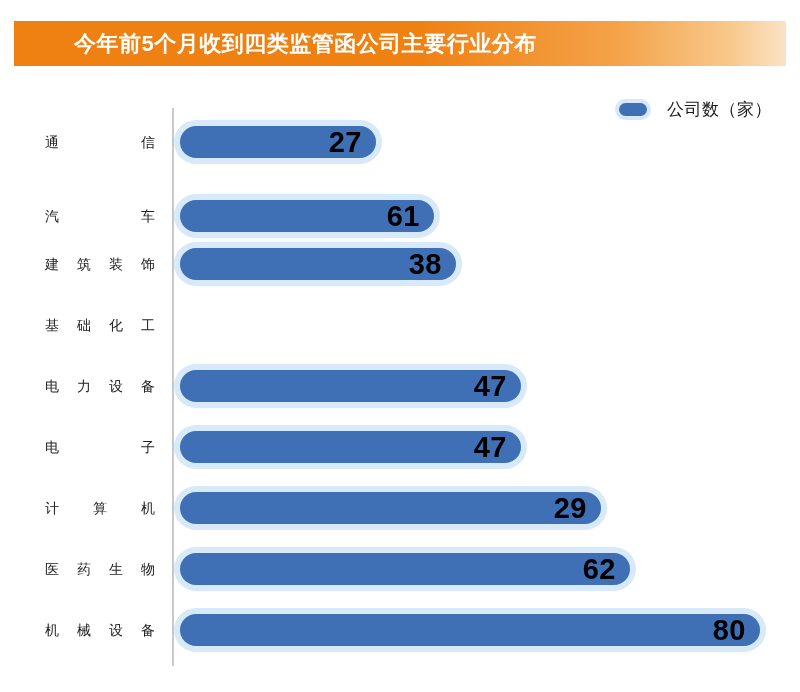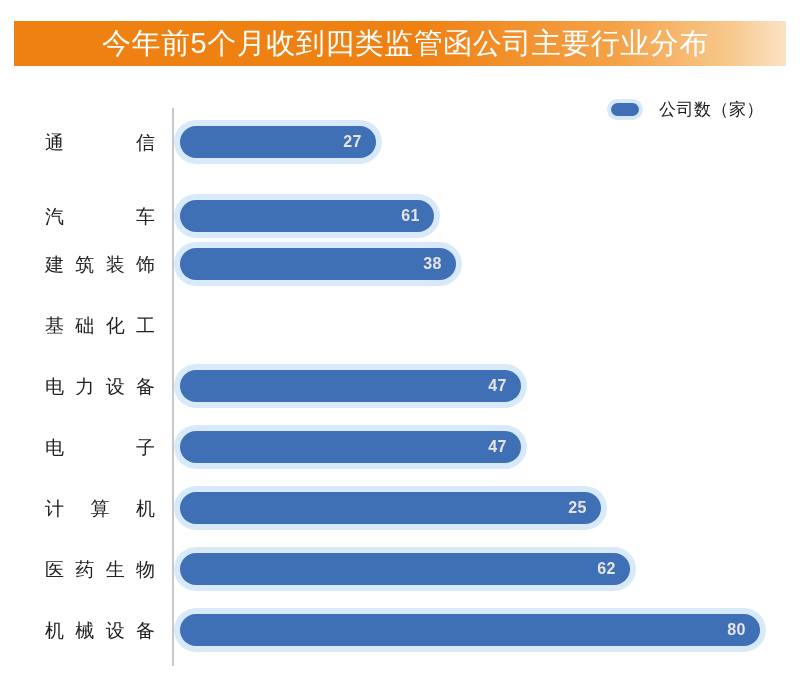--- a/index.html
+++ b/index.html
@@ -27,32 +27,32 @@
                 #ef8012 0%,
                 #ef8012 52%,
                 #f4a248 78%,
                 #f8c98d 93%,
                 #fbe3c6 100%);
     display: flex;
     align-items: center;
   }
   #title-text {
     color: #ffffff;
-    font-size: 29px;
-    font-weight: normal;
+    font-size: 22px;
+    font-weight: bold;
     letter-spacing: 0.5px;
-    margin-left: 88px;
+    margin-left: 60px;
     line-height: 1;
     white-space: nowrap;
   }
 
   
   #legend {
     position: absolute;
-    right: 36px;
+    right: 28px;
     top: 98px;
     display: flex;
     align-items: center;
     gap: 20px;
   }
   #legend-marker {
     width: 28px;
     height: 13px;
     border-radius: 7px;
     background: #3f6fb5;
@@ -87,21 +87,21 @@
     left: 0;
     width: 800px;
     height: 58px;
     display: flex;
     align-items: center;
   }
   .row-label {
     position: absolute;
     left: 45px;
     width: 110px;
-    font-size: 19px;
+    font-size: 14px;
     color: #222222;
     text-align: justify;
     text-align-last: justify;
     text-justify: inter-character;
     line-height: 1;
     white-space: nowrap;
   }
   .bar-wrap {
     position: absolute;
     left: 180px;
@@ -114,22 +114,22 @@
     border-radius: 16px;
     background: #3f6fb5;
     box-shadow: 0 0 0 6px #d8eaf9;
     display: flex;
     align-items: center;
     justify-content: flex-end;
     box-sizing: border-box;
     padding-right: 14px;
   }
   .bar-value {
-    color: #e5e5e5;
-    font-size: 16px;
+    color: #000000;
+    font-size: 29px;
     font-weight: bold;
     line-height: 1;
     letter-spacing: 0.5px;
   }
 </style>
 </head>
 <body>
 
 <div id="title-banner">
   <div id="title-text">今年前5个月收到四类监管函公司主要行业分布</div>
@@ -183,21 +183,21 @@
         <div class="bar-wrap">
           <div class="bar" style="width: 341px; background: rgb(63, 111, 181); box-shadow: rgb(216, 234, 249) 0px 0px 0px 6px;">
             <span class="bar-value">47</span>
           </div>
         </div>
       </div>
       <div class="row" style="top: 371px;">
         <div class="row-label">计算机</div>
         <div class="bar-wrap">
           <div class="bar" style="width: 421px; background: rgb(63, 111, 181); box-shadow: rgb(216, 234, 249) 0px 0px 0px 6px;">
-            <span class="bar-value">25</span>
+            <span class="bar-value">29</span>
           </div>
         </div>
       </div>
       <div class="row" style="top: 432px;">
         <div class="row-label">医药生物</div>
         <div class="bar-wrap">
           <div class="bar" style="width: 450px; background: rgb(63, 111, 181); box-shadow: rgb(216, 234, 249) 0px 0px 0px 6px;">
             <span class="bar-value">62</span>
           </div>
         </div>

